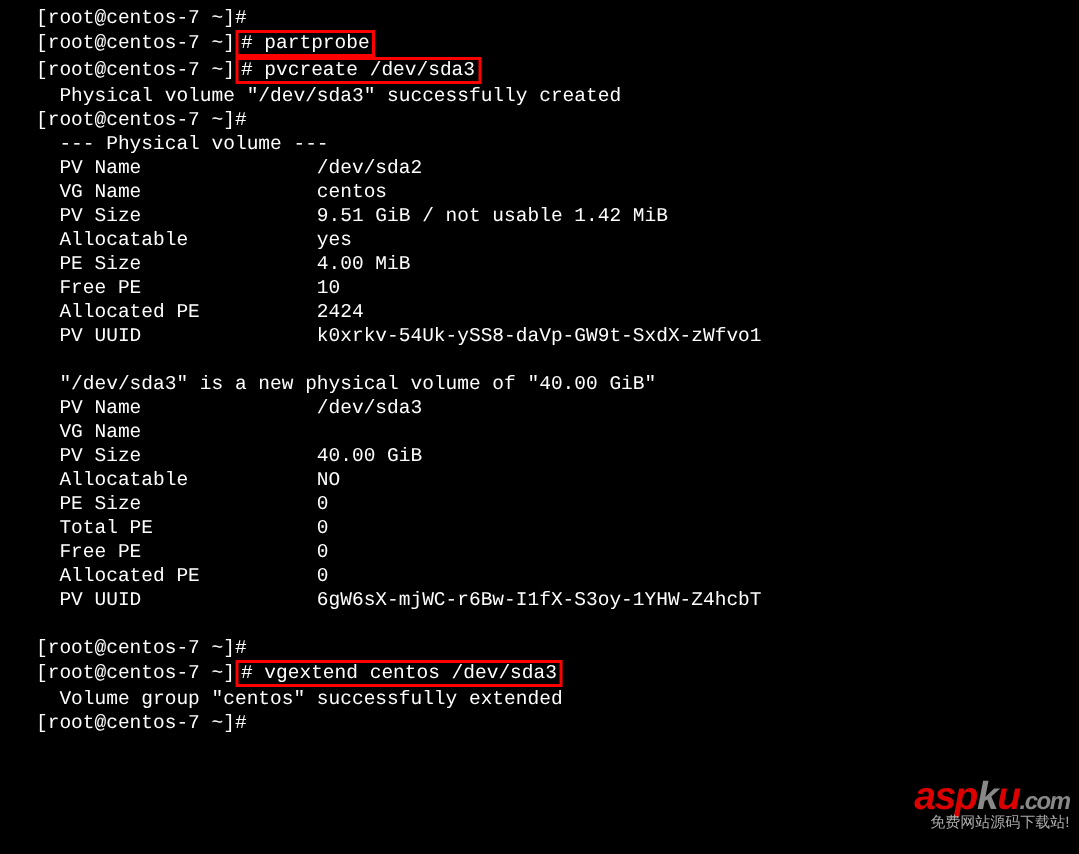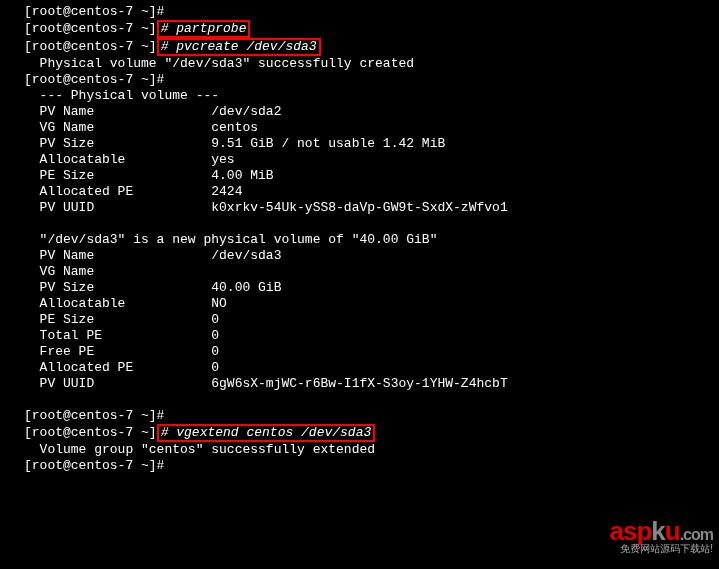--- a/index.html
+++ b/index.html
@@ -17,38 +17,38 @@
     }
     .line {
       white-space: pre;
       margin-left: 20px;
     }
     .red-box {
       border: 2px solid #ff0000;
       display: inline-block;
       padding: 0 2px;
       line-height: 14px;
-      font-style: italic;
     }
     .red-box-thin {
       border: 2px solid #ff0000;
       display: inline-block;
       padding: 0 2px 1px 2px;
       line-height: 14px;
     }
     .watermark {
       position: absolute;
       bottom: 12px;
       right: 6px;
       text-align: right;
     }
     .watermark .logo {
       font-family: Arial, sans-serif;
       font-size: 26px;
       font-weight: bold;
+      font-style: italic;
       letter-spacing: -1px;
       margin-left: 44px;
     }
     .watermark .logo .red { color: #dd0000; }
     .watermark .logo .black { color: #888; }
     .watermark .sub {
       font-family: Arial, sans-serif;
       font-size: 10px;
       color: #aaa;
       margin-top: -2px;
@@ -62,20 +62,21 @@
   <div class="line"><span>[root@centos-7 ~]</span><span class="red-box"><span>#</span><span> partprobe</span></span></div>
   <div class="line"><span>[root@centos-7 ~]</span><span class="red-box"><span>#</span><span> pvcreate /dev/sda3</span></span></div>
   <div class="line">  Physical volume "/dev/sda3" successfully created</div>
   <div class="line"><span>[root@centos-7 ~]#</span></div>
   <div class="line">  --- Physical volume ---</div>
   <div class="line">  PV Name               /dev/sda2</div>
   <div class="line">  VG Name               centos</div>
   <div class="line">  PV Size               9.51 GiB / not usable 1.42 MiB</div>
   <div class="line">  Allocatable           yes</div>
   <div class="line">  PE Size               4.00 MiB</div>
+  <div class="line">  Free PE               10</div>
   <div class="line">  Allocated PE          2424</div>
   <div class="line">  PV UUID               k0xrkv-54Uk-ySS8-daVp-GW9t-SxdX-zWfvo1</div>
   <div class="line"> </div>
   <div class="line">  "/dev/sda3" is a new physical volume of "40.00 GiB"</div>
   <div class="line">  PV Name               /dev/sda3</div>
   <div class="line">  VG Name               </div>
   <div class="line">  PV Size               40.00 GiB</div>
   <div class="line">  Allocatable           NO</div>
   <div class="line">  PE Size               0</div>
   <div class="line">  Total PE              0</div>

